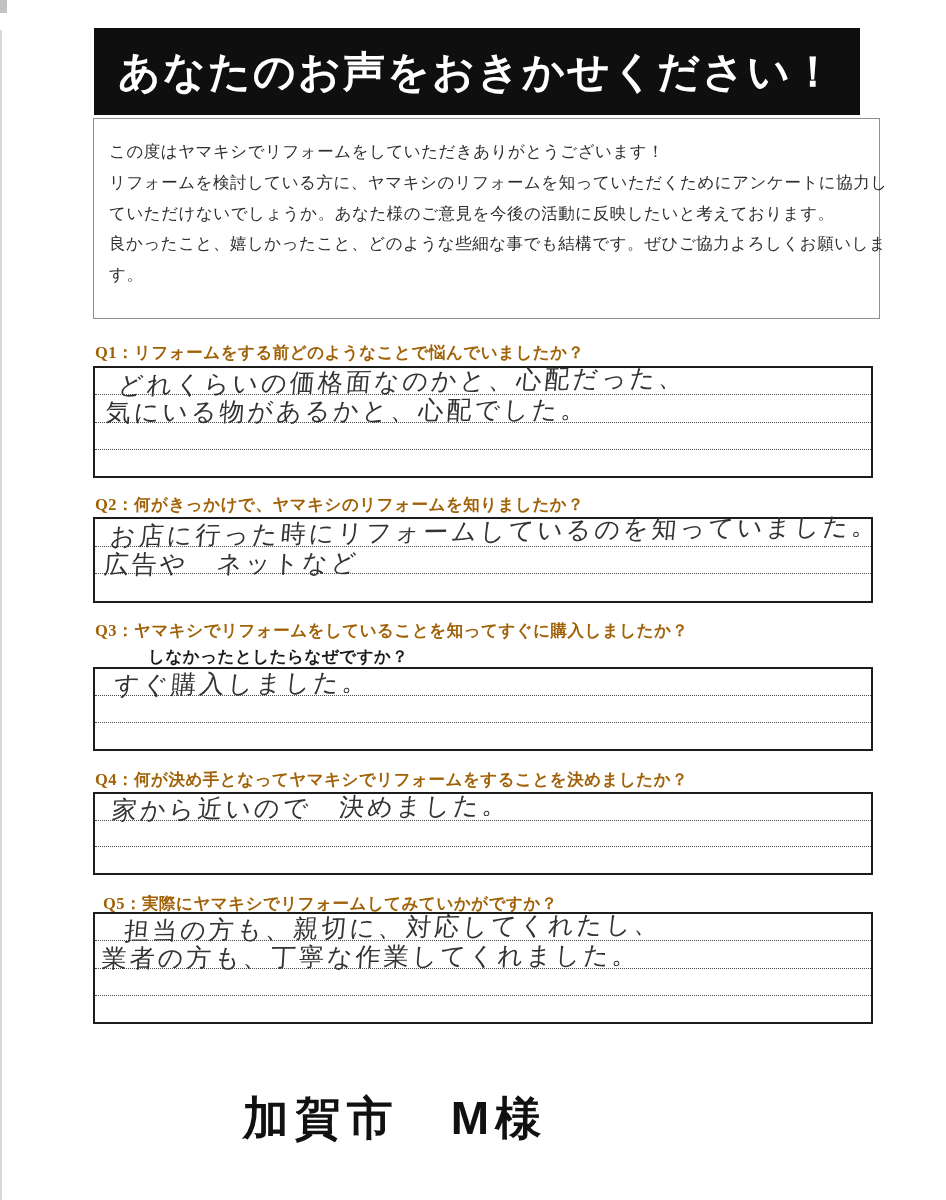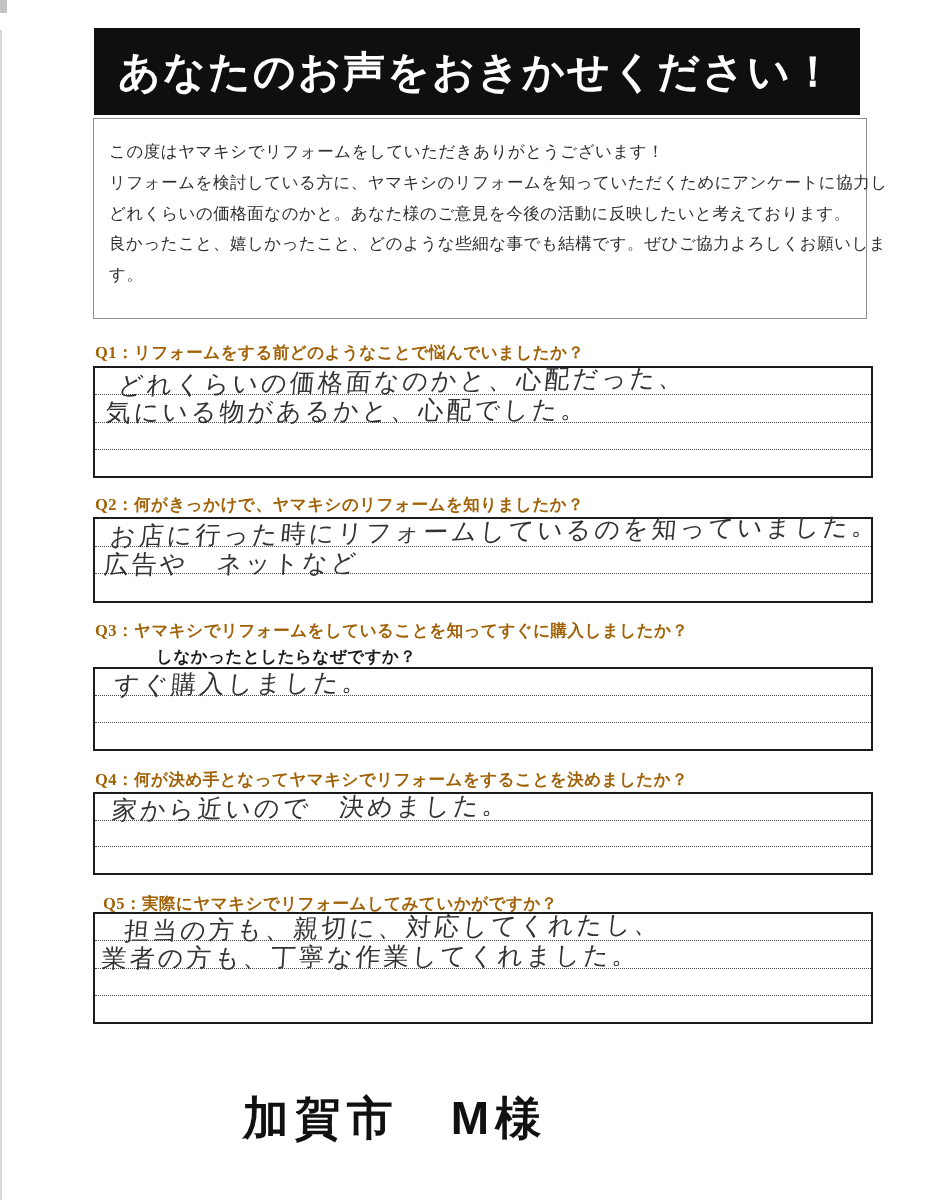--- a/index.html
+++ b/index.html
@@ -27,21 +27,21 @@
     display:flex;align-items:center;justify-content:center;
   }
   .banner-title{
     color:#ffffff;font-size:42px;font-weight:bold;letter-spacing:2px;
     white-space:nowrap;
   }
   
   .intro{
     position:absolute;left:93px;top:118px;width:742px;height:182px;
     border:1px solid #8f8f8f;
-    padding:17px 15px 0 15px;
+    padding:17px 28px 0 15px;
   }
   .intro-line{
     font-size:16.5px;line-height:30.8px;color:#2e2e2e;
     white-space:nowrap;letter-spacing:.5px;
   }
   
   .qlabel{
     position:absolute;left:95px;
     font-size:16.5px;font-weight:bold;color:#a16207;
     letter-spacing:.5px;white-space:nowrap;font-family:Liberation Serif, serif;
@@ -93,21 +93,21 @@
   <div class="scan-edge-left"></div>
   <div class="scan-speck"></div>
 
   <div class="banner">
     <div class="banner-title">あなたのお声をおきかせください！</div>
   </div>
 
   <div class="intro">
     <div class="intro-line">この度はヤマキシでリフォームをしていただきありがとうございます！</div>
     <div class="intro-line">リフォームを検討している方に、ヤマキシのリフォームを知っていただくためにアンケートに協力し</div>
-    <div class="intro-line">どれくらいの価格面なのかと。あなた様のご意見を今後の活動に反映したいと考えております。</div>
+    <div class="intro-line">ていただけないでしょうか。あなた様のご意見を今後の活動に反映したいと考えております。</div>
     <div class="intro-line">良かったこと、嬉しかったこと、どのような些細な事でも結構です。ぜひご協力よろしくお願いしま</div>
     <div class="intro-line">す。</div>
   </div>
 
   <div class="qlabel" style="top:342px;">Q1：リフォームをする前どのようなことで悩んでいましたか？</div>
   <div class="ansbox" style="top:366px;height:112px;">
     <div class="row">
       <span class="hw" style="padding-left:22px;">どれくらいの価格面なのかと、心配だった、</span>
     </div>
     <div class="row">
@@ -122,21 +122,21 @@
     <div class="row">
       <span class="hw" style="padding-left:14px;">お店に行った時にリフォームしているのを知っていました。</span>
     </div>
     <div class="row">
       <span class="hw alt" style="padding-left:8px;">広告や　ネットなど</span>
     </div>
     <div class="row"></div>
   </div>
 
   <div class="qlabel" style="top:620px;">Q3：ヤマキシでリフォームをしていることを知ってすぐに購入しましたか？</div>
-  <div class="qsublabel" style="top:646px;margin-left:8px;">しなかったとしたらなぜですか？</div>
+  <div class="qsublabel" style="top:646px;">しなかったとしたらなぜですか？</div>
   <div class="ansbox" style="top:667px;height:84px;">
     <div class="row">
       <span class="hw" style="padding-left:18px;">すぐ購入しました。</span>
     </div>
     <div class="row"></div>
     <div class="row"></div>
   </div>
 
   <div class="qlabel" style="top:769px;">Q4：何が決め手となってヤマキシでリフォームをすることを決めましたか？</div>
   <div class="ansbox" style="top:792px;height:83px;">

